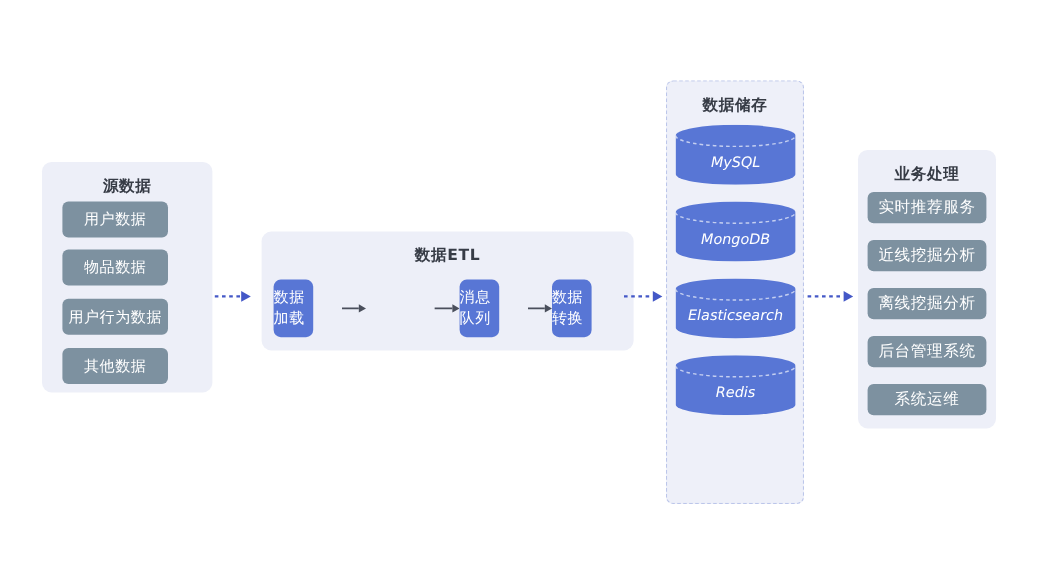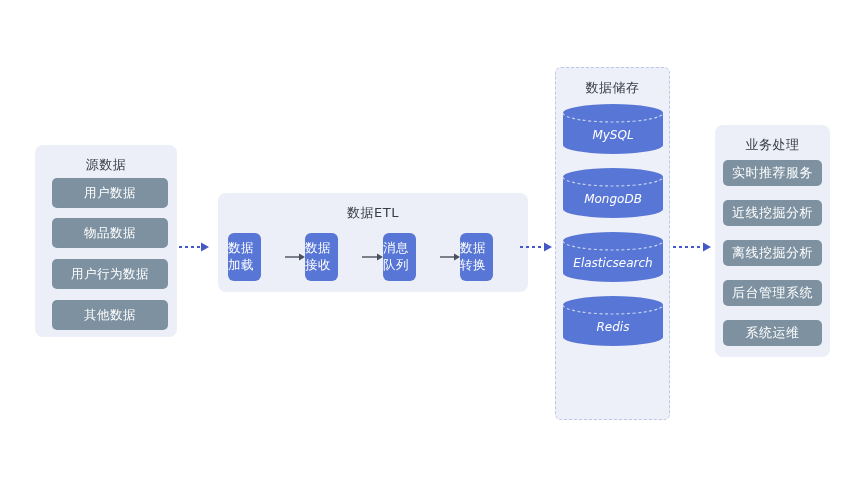--- a/index.html
+++ b/index.html
@@ -10,25 +10,25 @@
     --arrow-blue:#4458c7;
     --arrow-dark:#4a4f5c;
     --dashed-border:#bcc6ea;
     --title-text:#373c46;
   }
   html,body{margin:0;padding:0;background:#ffffff;}
   body{font-family:"DejaVu Sans","Liberation Sans",sans-serif;}
   .canvas{position:relative;width:865px;height:486px;background:#ffffff;overflow:hidden;}
 
   .panel{position:absolute;background:var(--panel-bg,#edeff8);border-radius:8px;box-sizing:border-box;}
-  .panel-title{text-align:center;font-size:13px;font-weight:normal;color:var(--title-text,#373c46);margin-top:11px;letter-spacing:.5px;}
+  .panel-title{text-align:center;font-size:13px;font-weight:bold;color:var(--title-text,#373c46);margin-top:11px;letter-spacing:.5px;}
 
   
-  .panel.source{left:35px;top:145px;width:142px;height:192px;}
-  .gray-box{position:absolute;left:17px;width:116px;height:30px;background:var(--slate-gray,#7d91a0);
+  .panel.source{left:35px;top:135px;width:142px;height:192px;}
+  .gray-box{position:absolute;left:17px;width:88px;height:30px;background:var(--slate-gray,#7d91a0);
     border-radius:5px;color:#fff;font-size:12.5px;display:flex;align-items:center;justify-content:center;
     letter-spacing:.5px;}
 
   
   .panel.etl{left:218px;top:193px;width:310px;height:99px;}
   .blue-box{position:absolute;top:40px;width:33px;height:48px;background:var(--box-blue,#5876d5);
     border-radius:6px;color:#fff;font-size:12.5px;display:flex;align-items:center;justify-content:center;
     letter-spacing:.5px;}
   .step-arrow{position:absolute;top:59px;}
   .step-arrow line{stroke:var(--arrow-dark,#4a4f5c);stroke-width:1.4;}
@@ -73,21 +73,20 @@
     <path d="M23,1.5 L31,6 L23,10.5 Z"></path>
   </svg>
 
   <div class="panel etl">
     <div class="panel-title">数据ETL</div>
     <div class="blue-box" style="left:10px">数据加载</div>
     <svg class="step-arrow" style="left:67px" width="20" height="10">
       <line x1="0" y1="5" x2="14" y2="5"></line>
         <path d="M14,1.5 L20,5 L14,8.5 Z"></path>
     </svg>
-    <div class="blue-box" style="left:87px">数据接收</div>
     <svg class="step-arrow" style="left:144px" width="21" height="10">
       <line x1="0" y1="5" x2="15" y2="5"></line>
         <path d="M15,1.5 L21,5 L15,8.5 Z"></path>
     </svg>
     <div class="blue-box" style="left:165px">消息队列</div>
     <svg class="step-arrow" style="left:222px" width="20" height="10">
       <line x1="0" y1="5" x2="14" y2="5"></line>
         <path d="M14,1.5 L20,5 L14,8.5 Z"></path>
     </svg>
     <div class="blue-box" style="left:242px">数据转换</div>

